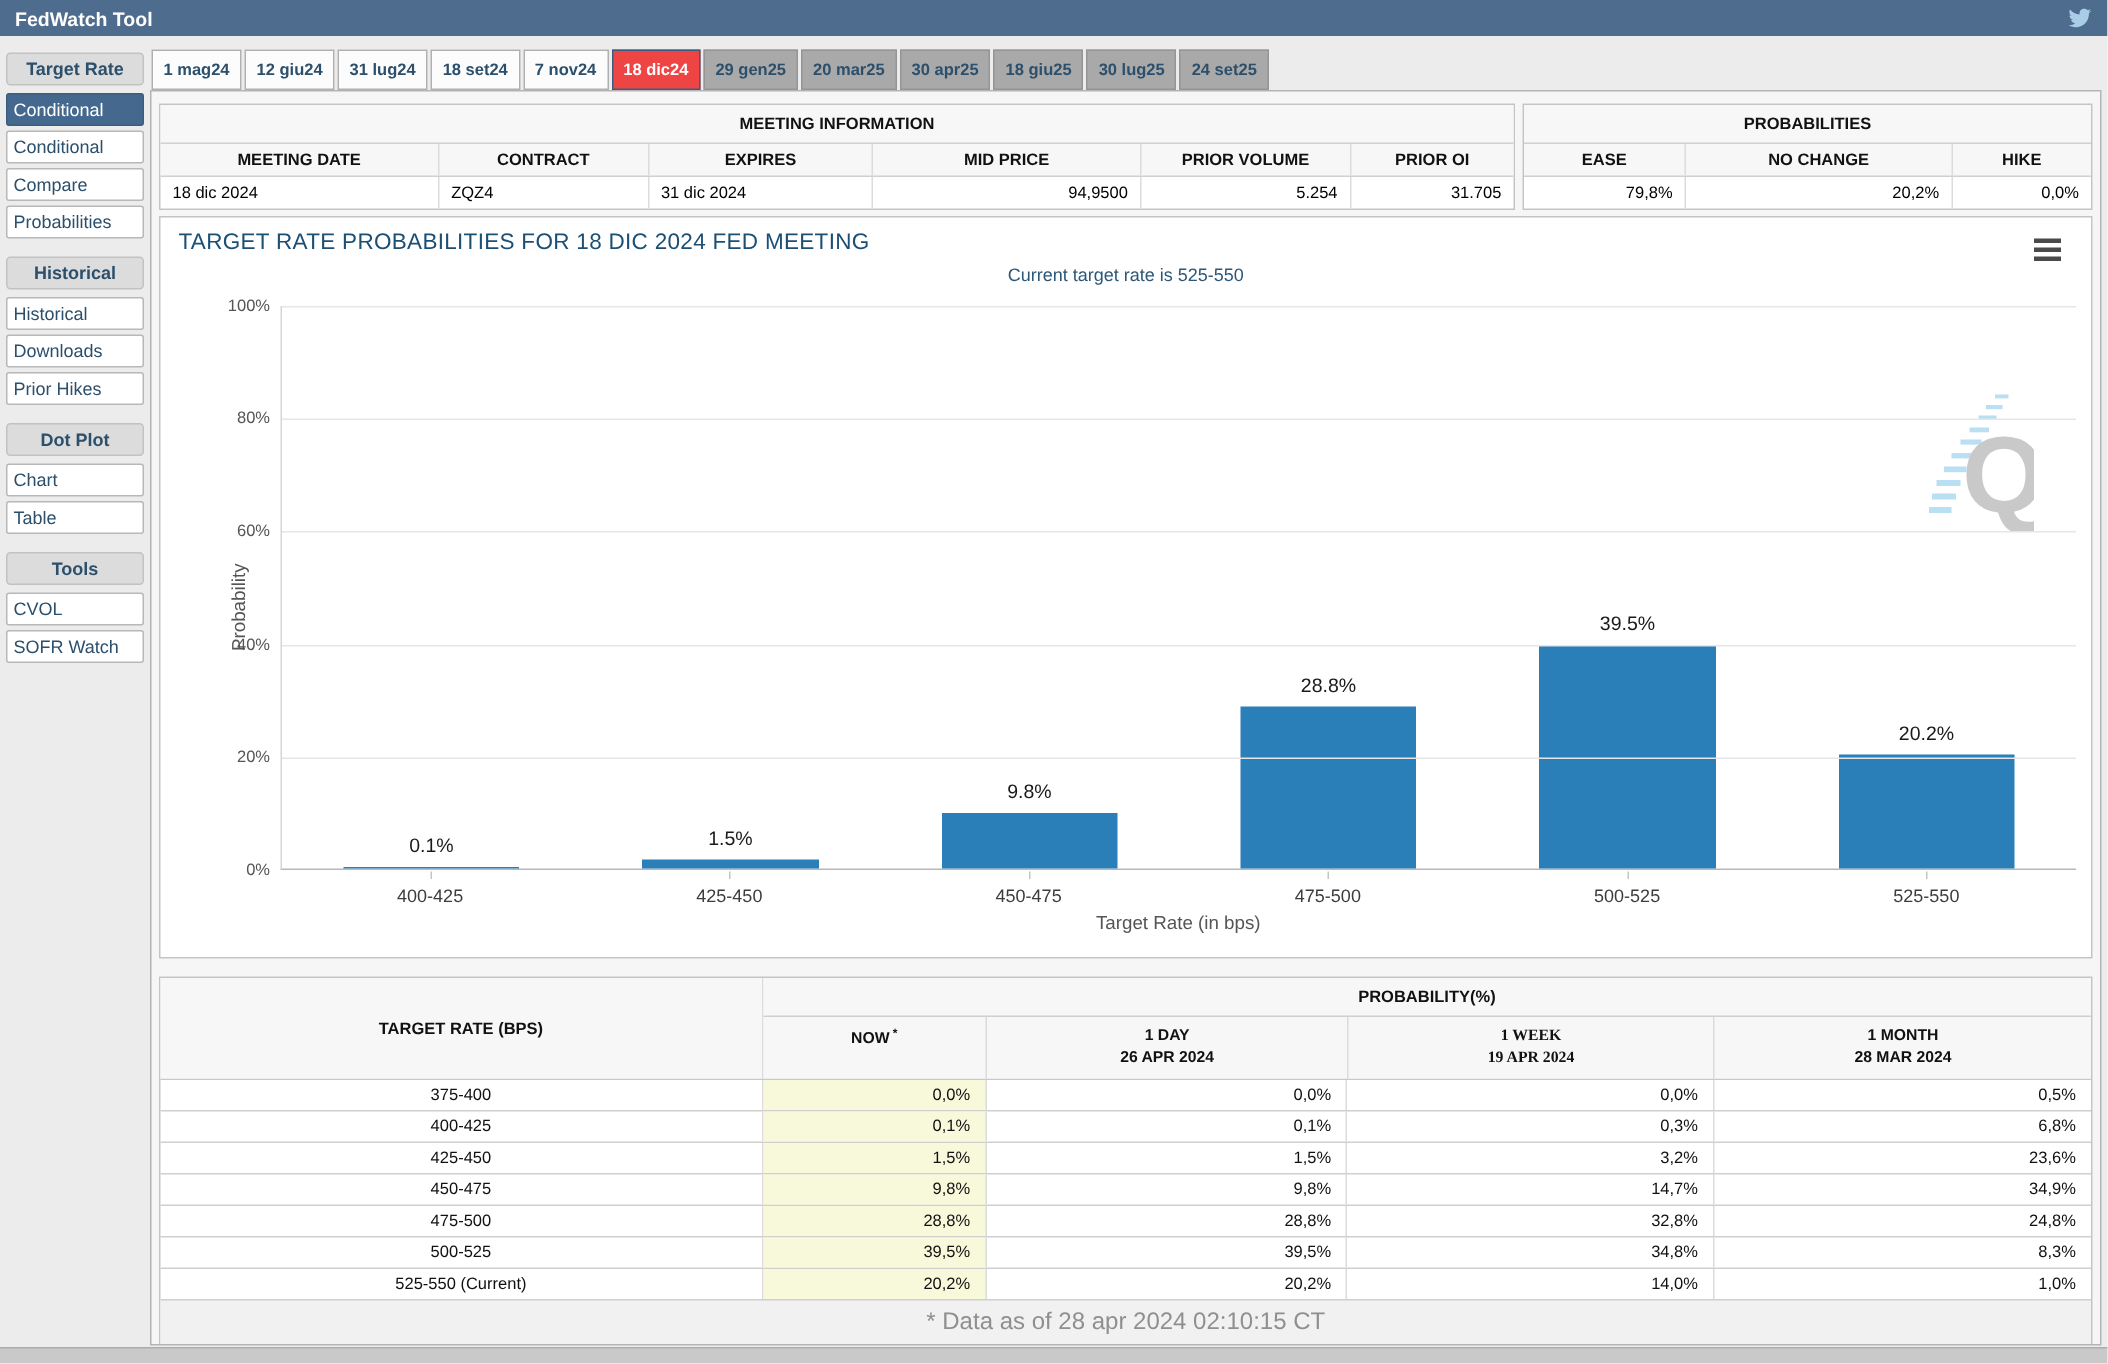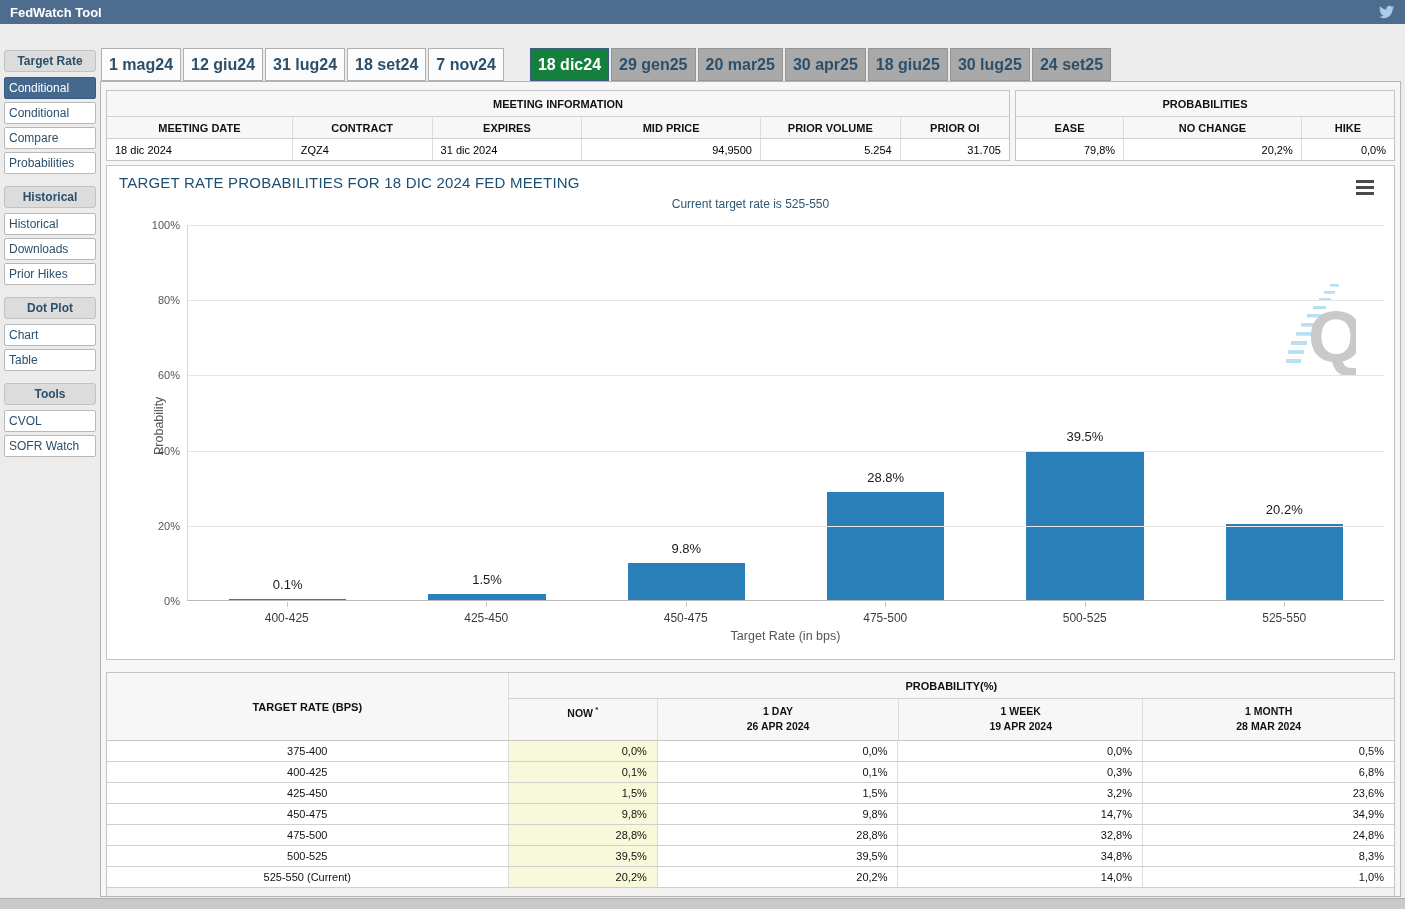--- a/index.html
+++ b/index.html
@@ -10,42 +10,42 @@
     position:relative;
   }
   
   .topbar {
     height:24px; background:#4e6d8e; color:#fff;
     display:flex; align-items:center; justify-content:space-between;
     padding:0 10px; font-size:13px; font-weight:bold;
   }
   .topbar svg { display:block; }
   
-  .wrap { display:flex; padding:24px 4px 0 4px; height:873px; }
+  .wrap { display:flex; padding:9px 4px 0 4px; height:873px; }
   .sidebar { width:92px; flex:none; margin-right:4px; }
   .main { flex:1; min-width:0; display:flex; flex-direction:column; }
   
   .side-header {
     background:#dcdcdc; border:1px solid #c2c2c2; border-radius:3px;
     text-align:center; font-weight:bold; font-size:12px; color:#2c4f6b;
     padding:3px 0; margin:12px 0 5px 0;
   }
   .side-header:first-child { margin-top:2px; }
   .side-item {
     background:#fff; border:1px solid #b8b8b8; border-radius:2px;
     font-size:12px; color:#2c4f6b; padding:3px 4px; margin:3px 0; cursor:pointer;
   }
   .side-item.selected { background:#44688e; border-color:#3c5d80; color:#fff; }
   
   .tabbar { display:flex; gap:2px; margin:0 0 0 1px; }
   .tab {
     border:1px solid #b0b0b0; background:#fcfcfc; color:#2c4f6b;
-    font-size:16px; font-weight:bold; padding:7px 7px 6px; cursor:pointer; white-space:nowrap;
-  }
-  .tab.selected { background:#15803d; border-color:#3c5d80; color:#fff;margin-left:24px; }
+    font-size:11px; font-weight:bold; padding:7px 7px 6px; cursor:pointer; white-space:nowrap;
+  }
+  .tab.selected { background:#ef4444; border-color:#3c5d80; color:#fff; }
   .tab.future { background:#a9a9a9; border-color:#959595; }
   
   .main-panel {
     border:1px solid #b4b4b4; background:#f6f6f6; flex:1;
     padding:8px 5px 0 5px; overflow:hidden;
   }
   .info-row { display:flex; gap:5px; margin-bottom:4px; }
   .panel-table { border:1px solid #c4c4c4; background:#fff; }
   .panel-table.mi { width:904px; flex:none; }
   .panel-table.pp { flex:1; }
@@ -110,21 +110,21 @@
     text-align:center; font-size:11px; font-weight:bold; color:#111;
     padding:7px 0 6px; border-bottom:1px solid #d0d0d0;
   }
   .bt-subrow { display:flex; }
   .bt-subhead {
     text-align:center; font-size:10.5px; font-weight:bold; color:#111;
     padding:5px 0 6px; border-right:1px solid #dcdcdc; line-height:1.45;
   }
   .bt-subhead:last-child { border-right:none; }
   .bt-subhead:nth-child(1){width:16.9%;} .bt-subhead:nth-child(2){width:27.2%;}
-  .bt-subhead:nth-child(3){width:27.6%;} .bt-subhead:nth-child(4){width:28.3%;}
+  .bt-subhead:nth-child(3){width:27.6%;font-family:Liberation Serif, serif;} .bt-subhead:nth-child(4){width:28.3%;}
   .bt-subhead sup { font-size:8px; }
   .bt-row { display:flex; border-bottom:1px solid #cfcfcf; }
   .bt-row:last-of-type { border-bottom:none; }
   .bt-cell {
     font-size:11px; color:#111; padding:4px 10px 4px 6px;
     border-right:1px solid #dcdcdc; white-space:nowrap;
   }
   .bt-cell:last-child { border-right:none; }
   .bt-cell.rate { width:31.2%; text-align:center; padding-right:6px; }
   .bt-cell.now { width:11.6%; background:#f8f8da; text-align:right; }

